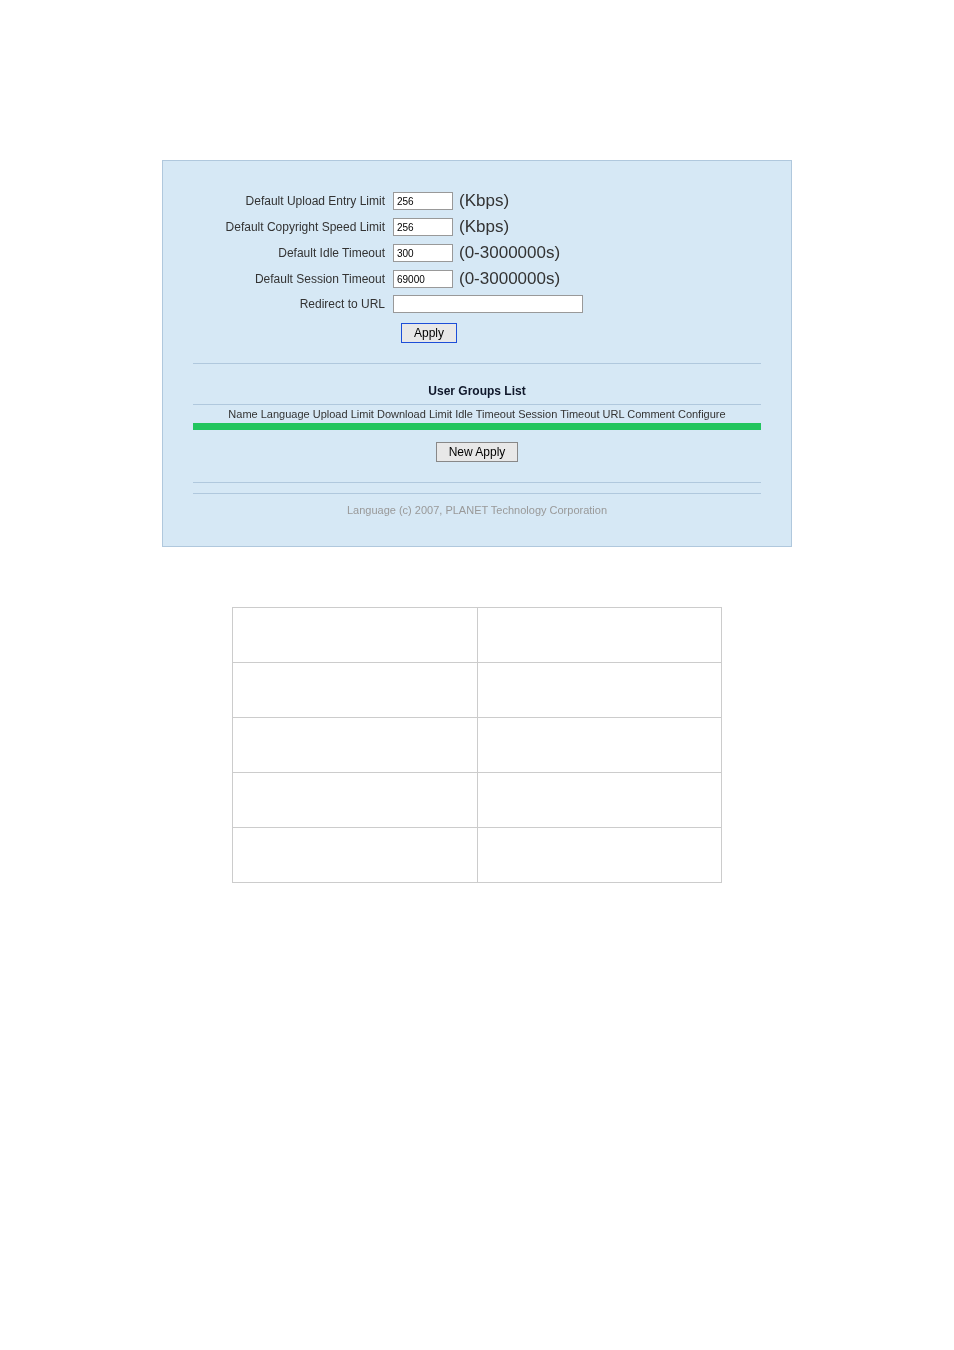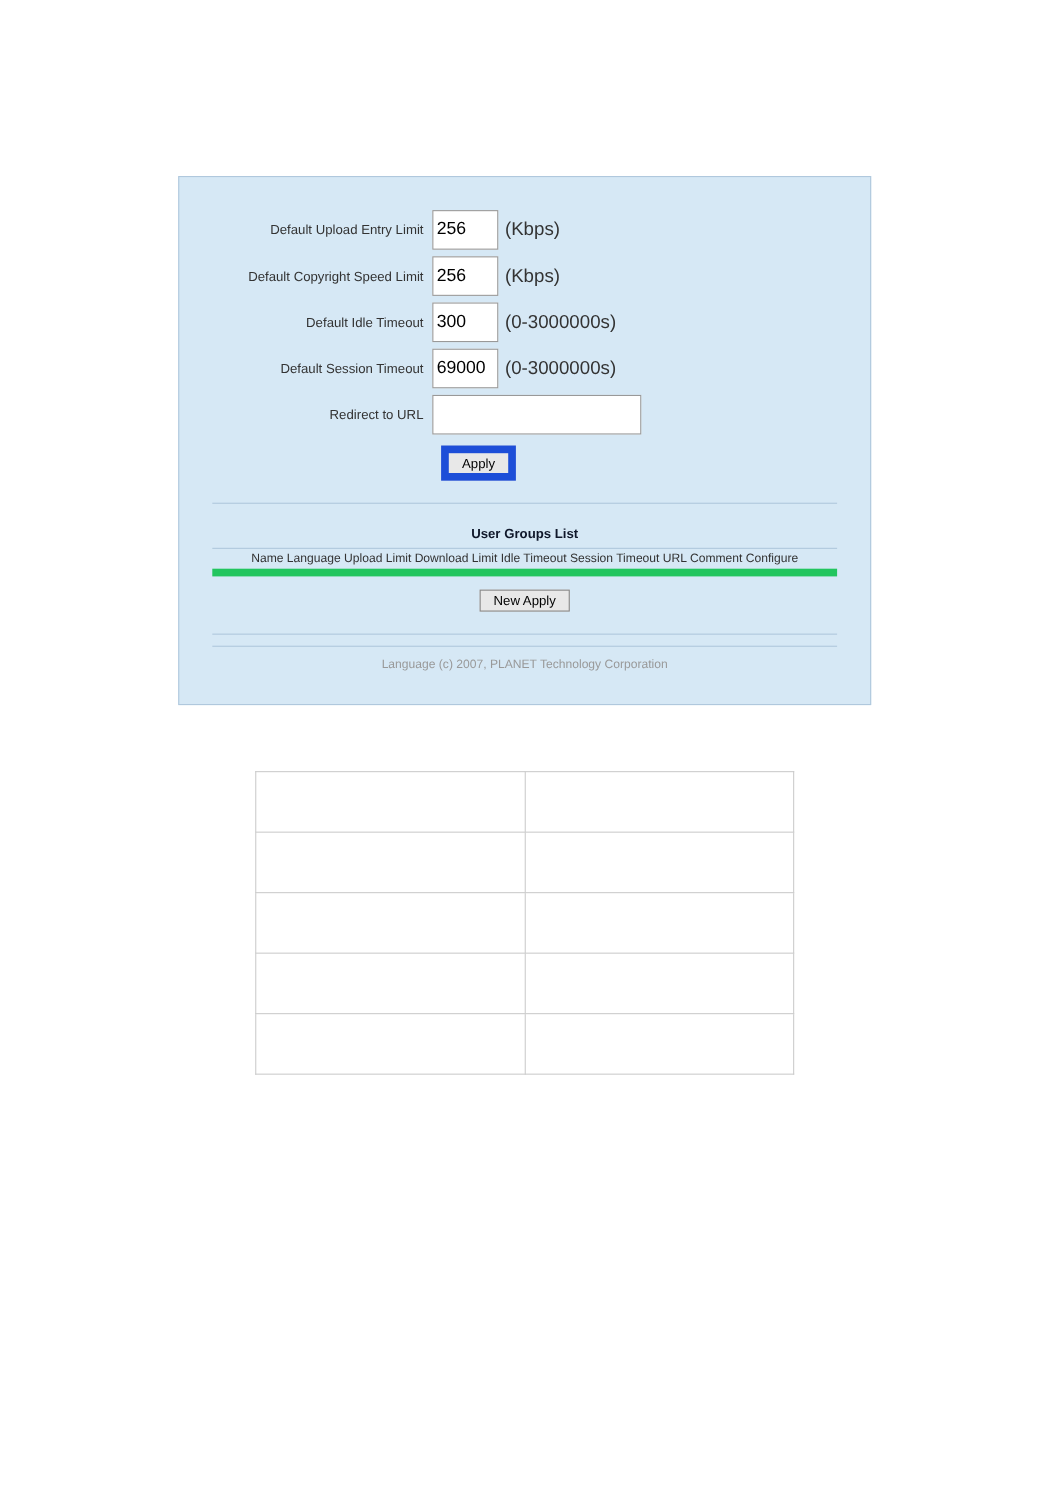--- a/index.html
+++ b/index.html
@@ -45,22 +45,22 @@
       width: 200px;
       text-align: right;
       padding-right: 8px;
       font-size: 12px;
       color: #333;
     }
 
     .form-input {
       border: 1px solid #999;
       padding: 1px 3px;
-      font-size: 16px;
-      height: 36px;
+      font-size: 10px;
+      height: 18px;
       background: #fff;
     }
 
     .form-input-short {
       width: 60px;
     }
 
     .form-input-long {
       width: 190px;
     }
@@ -70,21 +70,21 @@
       font-size: 17px;
       color: #333;
     }
 
     .apply-row {
       margin-top: 10px;
       margin-left: 208px;
     }
 
     .apply-btn {
-      border: 7px solid #1d4ed8;
+      border: 1px solid #1d4ed8;
       background: #e8e8e8;
       padding: 2px 12px;
       font-size: 12px;
       cursor: pointer;
     }
 
     .divider {
       border: none;
       border-top: 1px solid #b0c8dd;
       margin: 10px 0;

